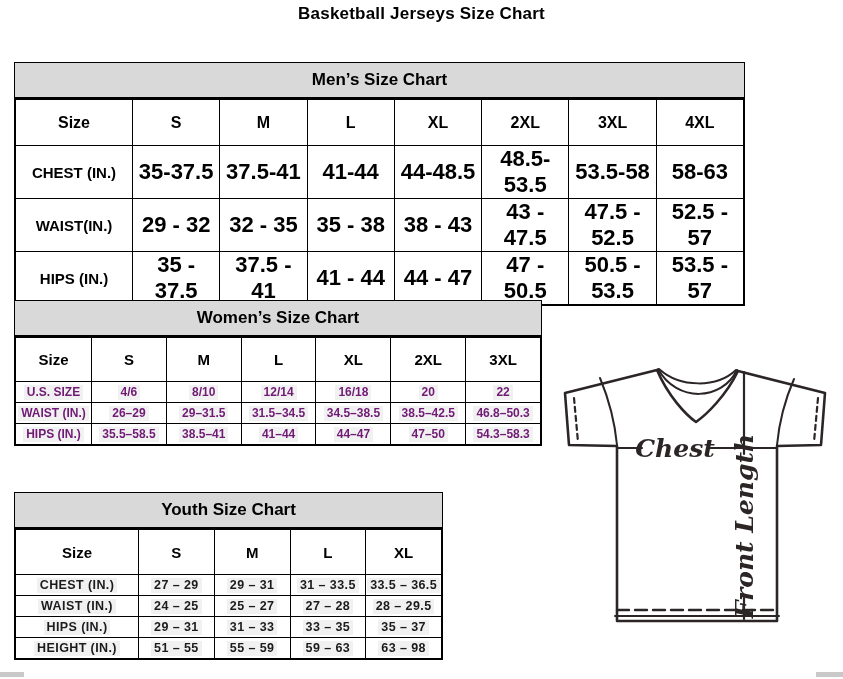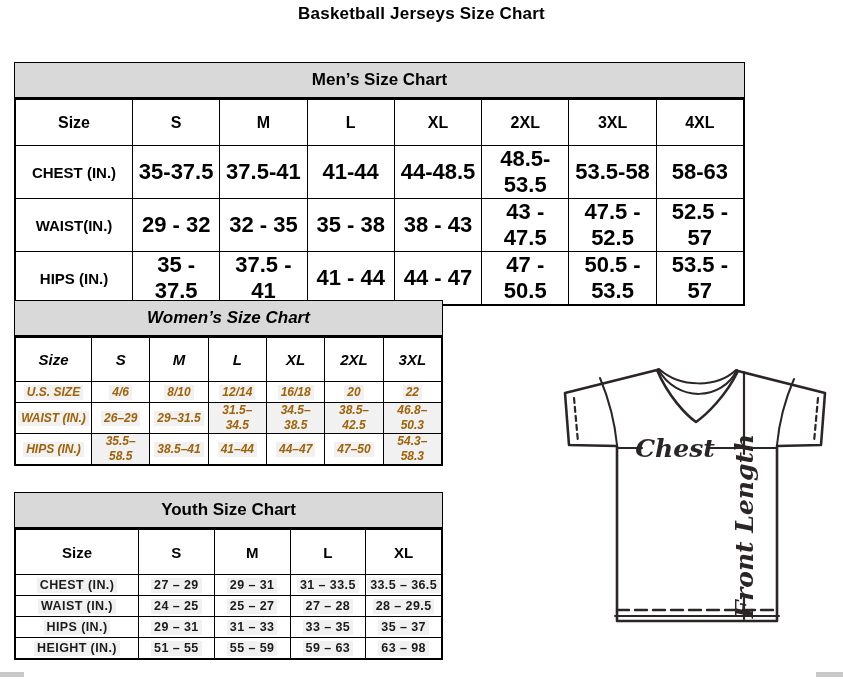--- a/index.html
+++ b/index.html
@@ -18,21 +18,21 @@
     font-weight:bold;font-size:17px;
   }
   .chart table{width:100%;border-collapse:collapse;table-layout:fixed;padding-left:36px;}
   .chart td,.chart th{
     border:1.5px solid #000;text-align:center;vertical-align:middle;
     padding:0;font-weight:bold;color:#000;
   }
   .mens tr.hdr{height:46px}   .mens tr.r{height:42px}
   .mens th{font-size:16px}    .mens td.lbl{font-size:15px}  .mens td.val{font-size:22px}
   .wmn tr.hdr{height:44px}    .wmn tr.r{height:21px}
-  .wmn th{font-size:15px}     .wmn td{font-size:12px;color:#a16207}
+  .wmn th{font-size:15px}     .wmn td{font-size:12px;color:#701a75}
   .yth tr.hdr{height:45px}    .yth tr.r{height:21px}
   .yth th{font-size:15px}     .yth td{font-size:12.5px;color:#1b1b1d;letter-spacing:.4px}
   .hl{background:#f1f1f1;padding:0 3px;display:inline-block;line-height:15px;}
   .jersey{position:absolute;left:556px;top:360px;}
   .jersey text{
     font-family:"DejaVu Serif", serif;font-style:italic;font-weight:bold;
     fill:#2b2526;
   }
   .sb{position:absolute;top:672px;height:5px;background:#c9c9c9;}
   #sb-left{left:0;width:24px;}
@@ -89,21 +89,21 @@
       <td class="val">41 - 44</td>
       <td class="val">44 - 47</td>
       <td class="val">47 - 50.5</td>
       <td class="val">50.5 - 53.5</td>
       <td class="val">53.5 - 57</td>
     </tr>
   </tbody>
     </table>
 </div>
 
-<div class="chart wmn" style="left:14px;top:300px;width:429px;font-style:italic;">
+<div class="chart wmn" style="left:14px;top:300px;width:528px;">
   <div class="chart-header">
     <span>Women’s Size Chart</span>
   </div>
   <table>
     <colgroup>
         <col style="width:76px">
       </colgroup>
     <tbody>
         <tr class="hdr">
       <th>Size</th>

